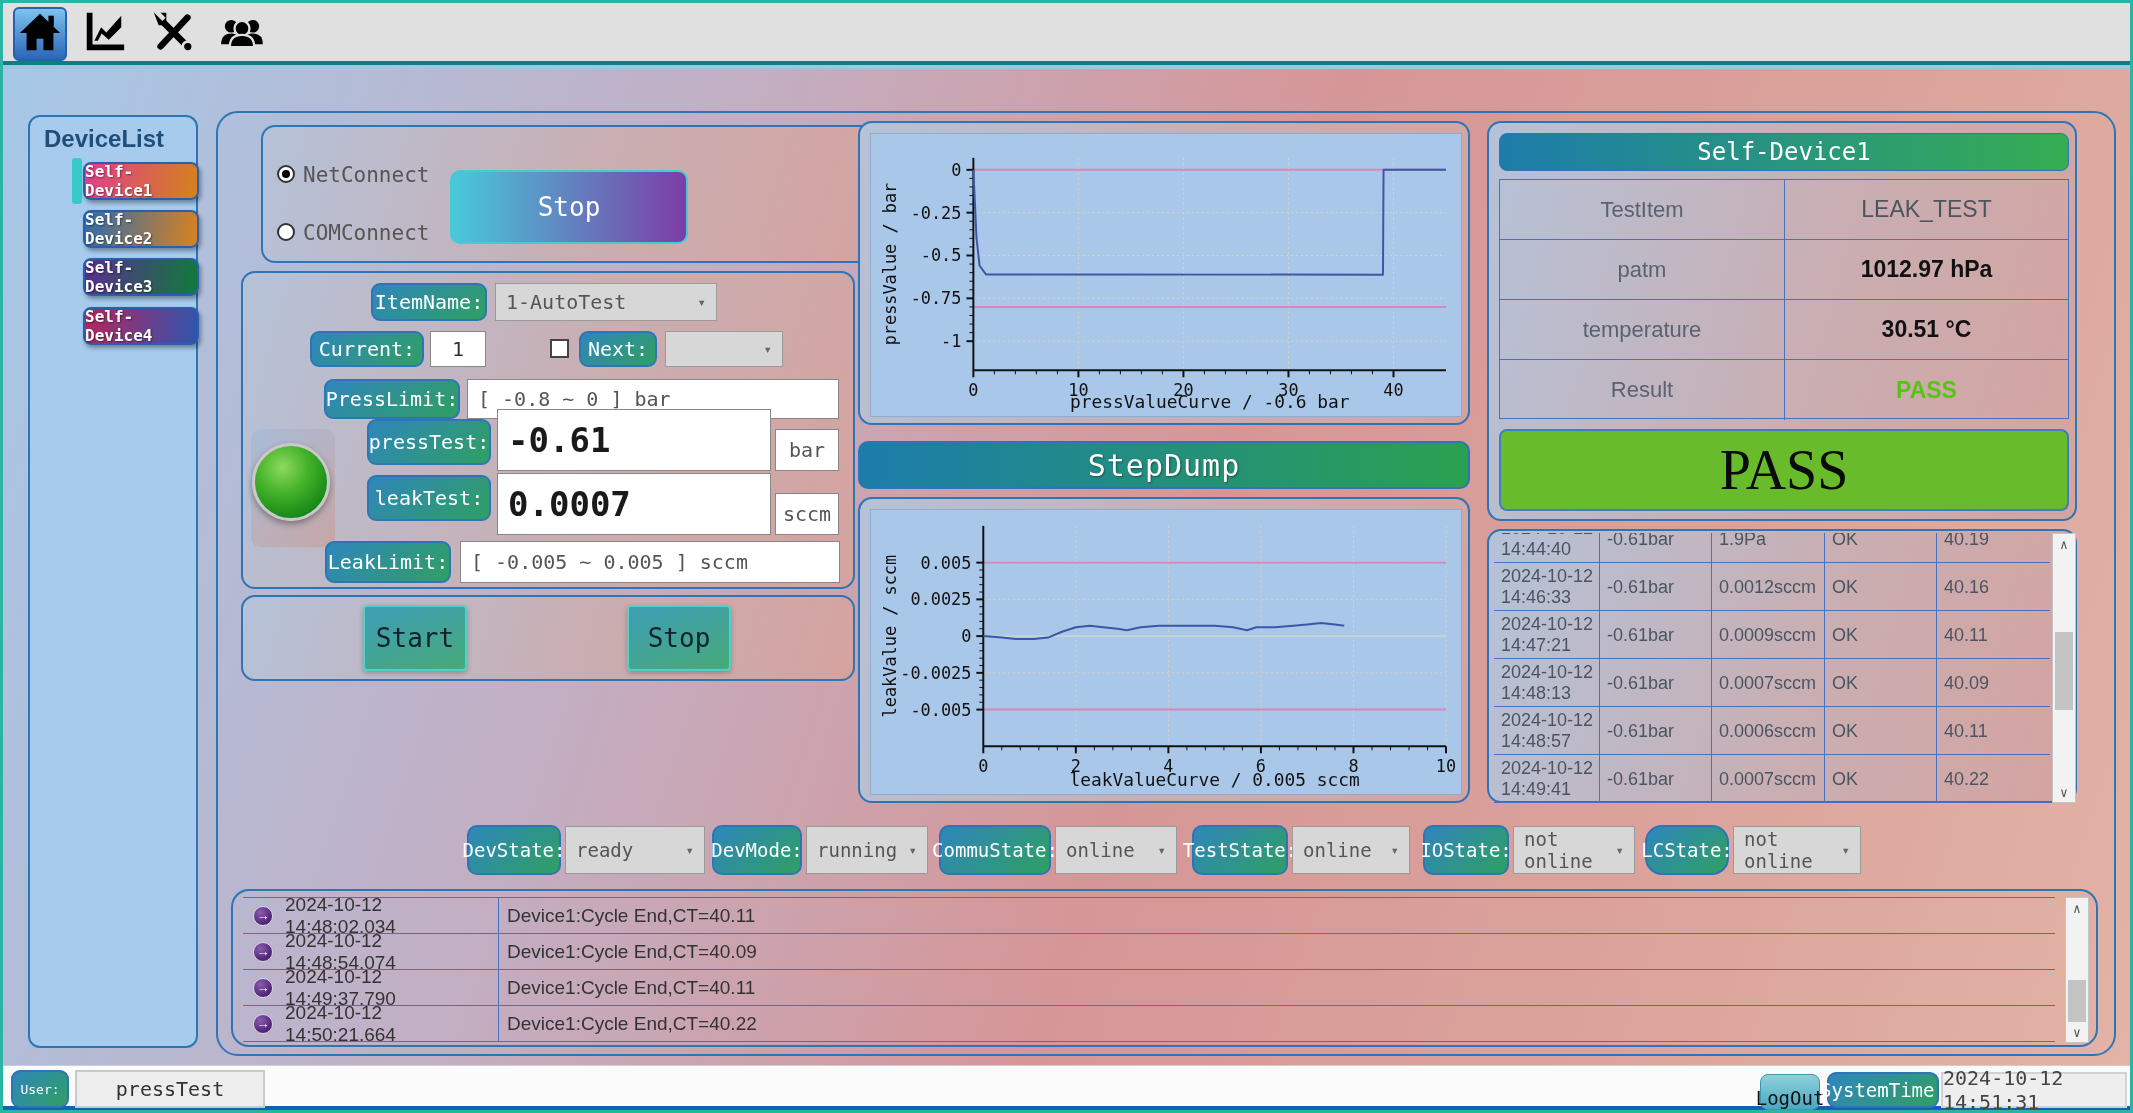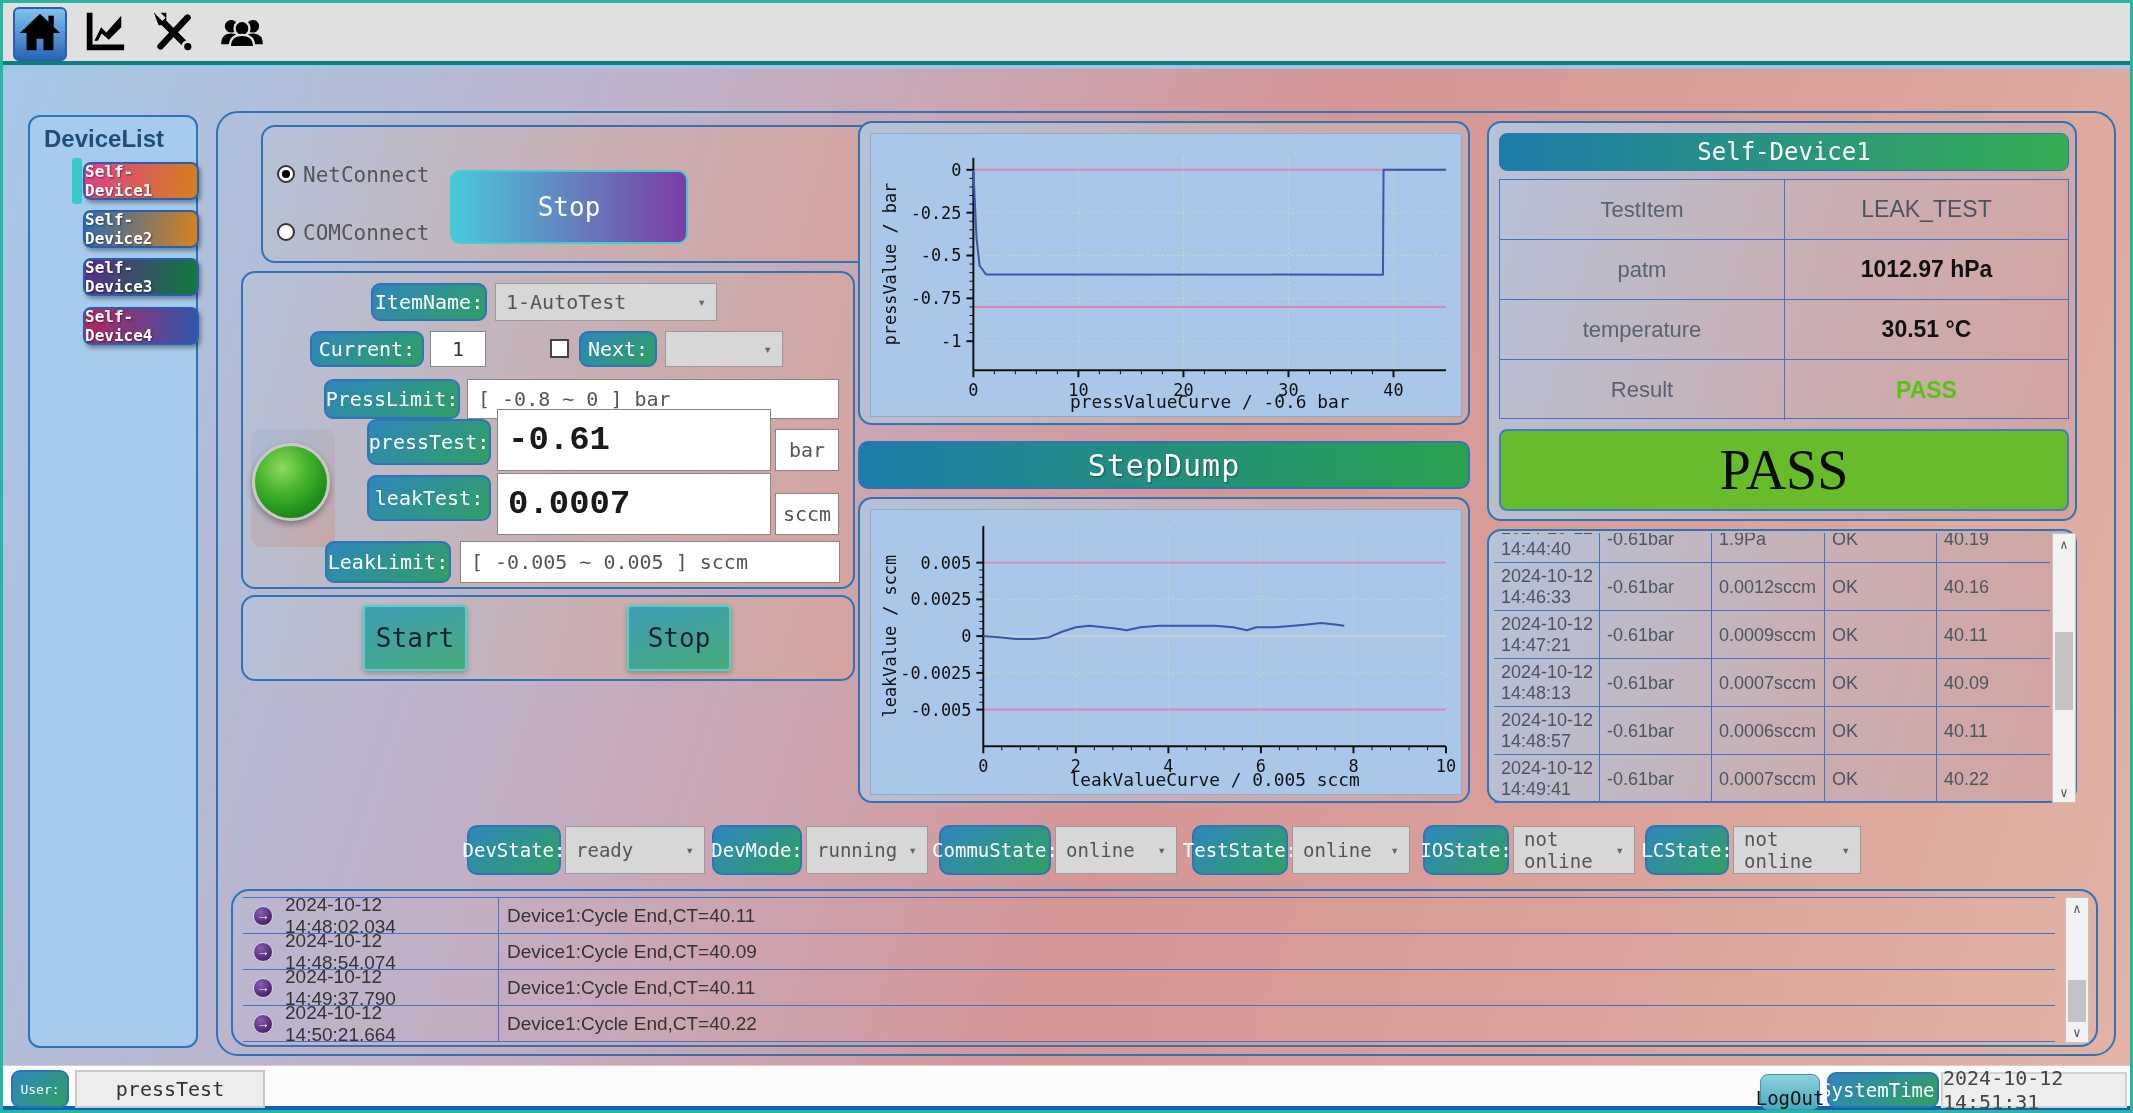--- a/index.html
+++ b/index.html
@@ -34,21 +34,21 @@
 
   
   .chip { background:linear-gradient(135deg,#2f86bc 0%,#2f9f63 100%); border:2px solid #2e75b6; border-radius:9px;
     color:#fff; display:flex; align-items:center; justify-content:center; position:absolute; font-size:20px; }
   .dd { position:absolute; background:#d7d7d7; border:1px solid #9a9a9a; color:#555; display:flex; align-items:center;
     padding:0 10px; font-size:20px; }
   .dd .arrow { margin-left:auto; font-size:14px; color:#666; }
   .inputbox { position:absolute; background:#fff; border:1px solid #878787; color:#333; display:flex; align-items:center;
     padding:0 10px; font-size:20px; }
   .unitbox { position:absolute; background:#fff; border:1px solid #878787; color:#555; display:flex; align-items:center; justify-content:center; font-size:20px; }
-  .bigval { font-weight:bold; font-size:34px; color:#1a1a1a;font-family:Liberation Mono, monospace; }
+  .bigval { font-weight:bold; font-size:34px; color:#1a1a1a; }
   .radio { position:absolute; width:18px; height:18px; border-radius:50%; background:#fff; border:2px solid #333; }
   .radio.sel::after { content:""; position:absolute; left:3px; top:3px; width:8px; height:8px; border-radius:50%; background:#000; }
   .cb { position:absolute; width:19px; height:19px; background:#fff; border:2px solid #444; }
   .lbl { position:absolute; color:#555; font-size:21px; }
 
   .round-btn { position:absolute; border-radius:4px; border:2px solid #4fd2c8;
     background:linear-gradient(160deg,#3f9fae 15%,#47aa78 100%); color:#10222e; font-size:26px;
     display:flex; align-items:center; justify-content:center; box-shadow:0 2px 5px rgba(0,0,0,.25); cursor:pointer; }
   .stop-top { position:absolute; left:425px; top:165px; width:238px; height:74px; border-radius:10px; border:2px solid #43cdd3;
     background:linear-gradient(90deg,#49c9da,#7c3da6); color:#fff; font-size:26px; display:flex; align-items:center; justify-content:center; cursor:pointer; }
@@ -515,21 +515,21 @@
     <div class="chip status-chip" style="left:1189px; top:822px; width:96px;">TestState:</div>
     <div class="dd status-dd" style="left:1289px; top:823px; width:118px;">
         <span>online</span>
         <span class="arrow">▾</span>
       </div>
     <div class="chip status-chip" style="left:1420px; top:822px; width:86px;">IOState:</div>
     <div class="dd status-dd" style="left:1510px; top:823px; width:122px;">
         <span>not online</span>
         <span class="arrow">▾</span>
       </div>
-    <div class="chip status-chip" style="left:1642px; top:822px; width:84px;">LCState:</div>
+    <div class="chip status-chip" style="left:1642px; top:822px; width:84px;border-radius:17px;">LCState:</div>
     <div class="dd status-dd" style="left:1730px; top:823px; width:128px;">
         <span>not online</span>
         <span class="arrow">▾</span>
       </div>
   </div>
 
   <div class="log-panel">
     <div class="log-rows">
       <div class="log-row">
         <div class="log-ico">→</div>

